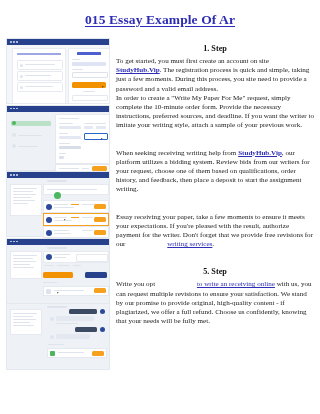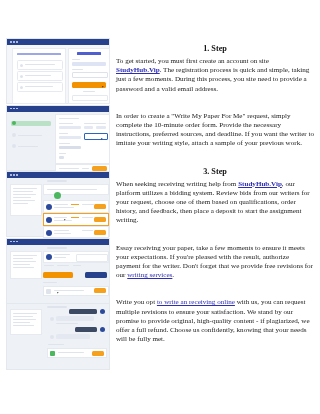--- a/index.html
+++ b/index.html
@@ -107,27 +107,28 @@
     line-height: 9.2px;
     color: #1a1a1a;
     text-align: left;
     margin: 0;
   }
   .lnk {
     color: #2d2db5;
     font-weight: bold;
     text-decoration: underline;
   }
-  .lnk.thin { font-weight: normal; }
+  .lnk.thin { font-weight: normal; margin-left: 40px; }
 </style>
 </head>
 <body>
 
 <div class="page">
 
+  <div class="doc-title">015 Essay Example Of Ar</div>
 
   <div class="shots">
 
     <div class="shot">
       <div class="win">
         <div class="titlebar">
           <span class="dot"></span>
           <span class="dot"></span>
           <span class="dot"></span>
         </div>
@@ -322,37 +323,37 @@
             <div class="orange" style="position:absolute;left:44px;top:1.5px;width:12px;height:5px;"></div>
           </div>
         </div>
       </div>
     </div>
 
   </div>
 
   <div class="steps">
 
-    <div class="step-block" style="margin-bottom:18px;">
+    <div class="step-block" style="">
       <div class="step-head">1. Step</div>
       <p class="step-body"><span>To get started, you must first create an account on site </span><a class="lnk" href="#">StudyHub.Vip</a><span>. The registration process is quick and simple, taking just a few moments. During this process, you site need to provide a password and a valid email address.</span></p>
     </div>
 
     <div class="step-block" style="margin-bottom:18px;">
       <p class="step-body"><span>In order to create a "Write My Paper For Me" request, simply complete the 10-minute order form. Provide the necessary instructions, preferred sources, and deadline. If you want the writer to imitate your writing style, attach a sample of your previous work.</span></p>
     </div>
 
     <div class="step-block" style="margin-bottom:18px;">
-      <div class="step-head">3. Step</div>
       <p class="step-body"><span>When seeking receiving writing help from </span><a class="lnk" href="#">StudyHub.Vip</a><span>, our platform utilizes a bidding system. Review bids from our writers for your request, choose one of them based on qualifications, order history, and feedback, then place a deposit to start the assignment writing.</span></p>
     </div>
 
     <div class="step-block" style="margin-bottom:18px;">
       <p class="step-body"><span>Essay receiving your paper, take a few moments to ensure it meets your expectations. If you're pleased with the result, authorize payment for the writer. Don't forget that we provide free revisions for our </span><a class="lnk thin" href="#">writing services</a><span>.</span></p>
     </div>
 
     <div class="step-block">
+      <div class="step-head">5. Step</div>
       <p class="step-body"><span>Write you opt </span><a class="lnk thin" href="#">to write an receiving online</a><span> with us, you can request multiple revisions to ensure your satisfaction. We stand by our promise to provide original, high-quality content - if plagiarized, we offer a full refund. Choose us confidently, knowing that your needs will be fully met.</span></p>
     </div>
 
   </div>
 
 </div>
 
 </body></html>

